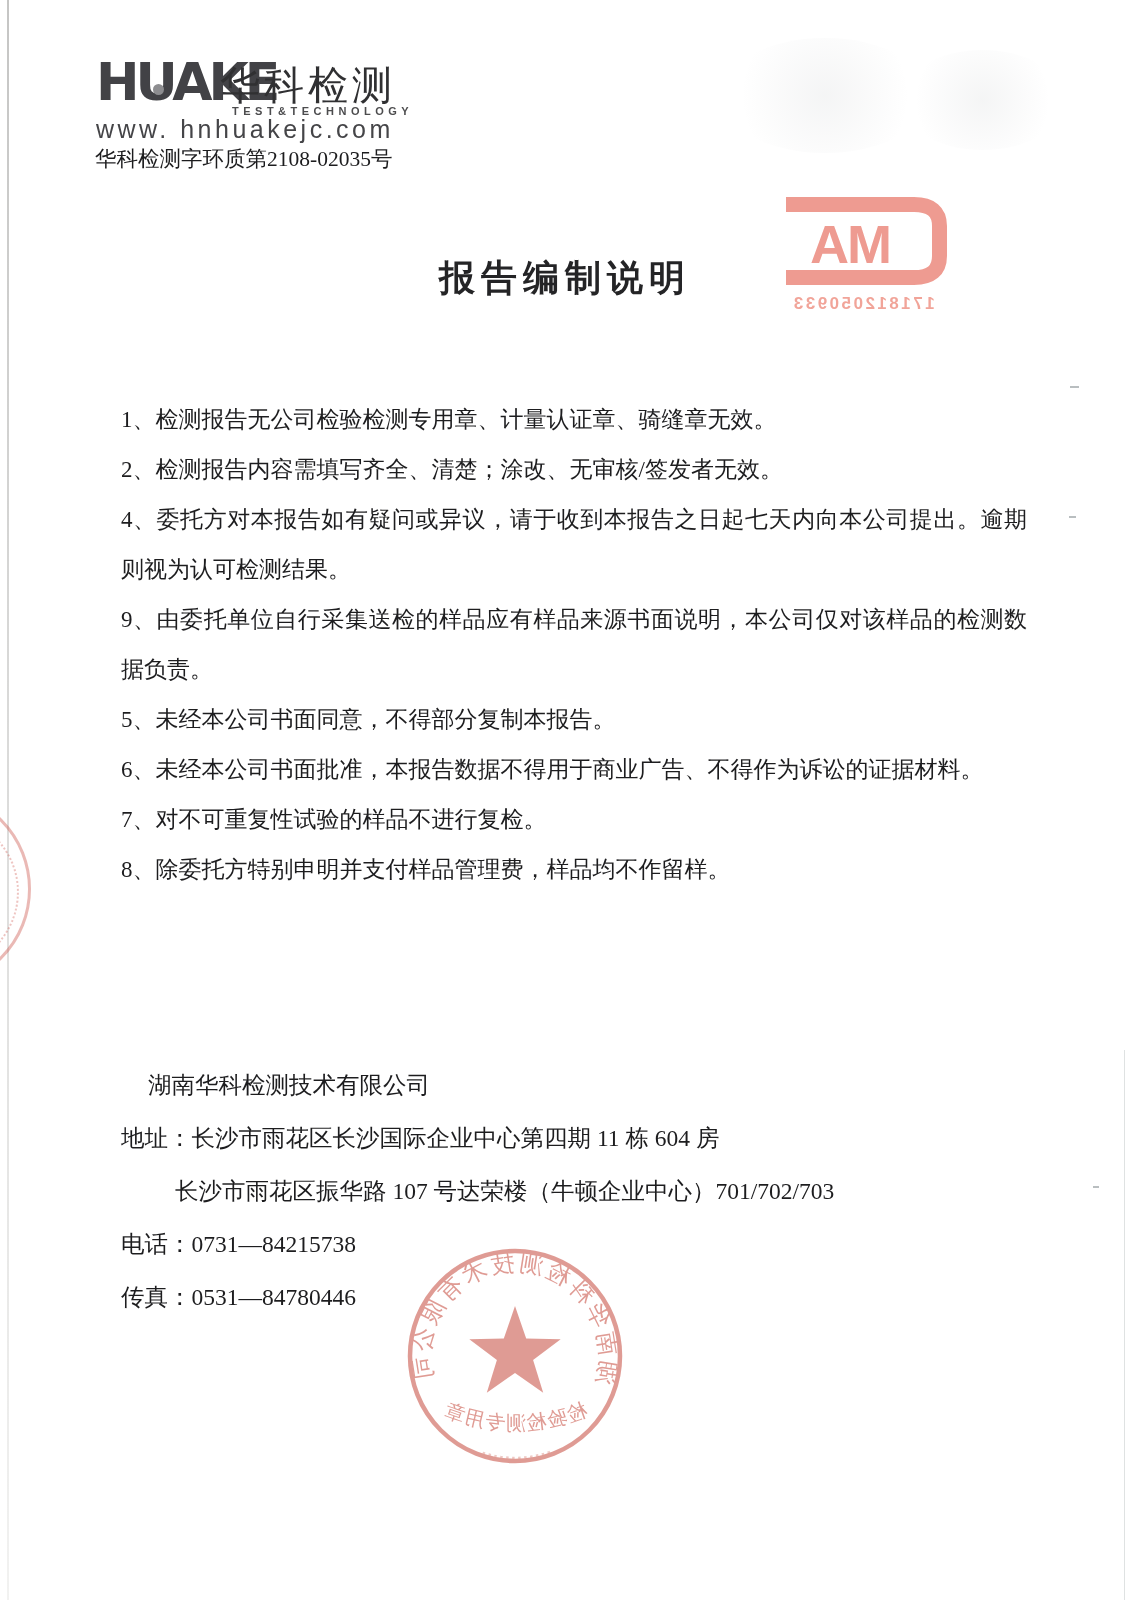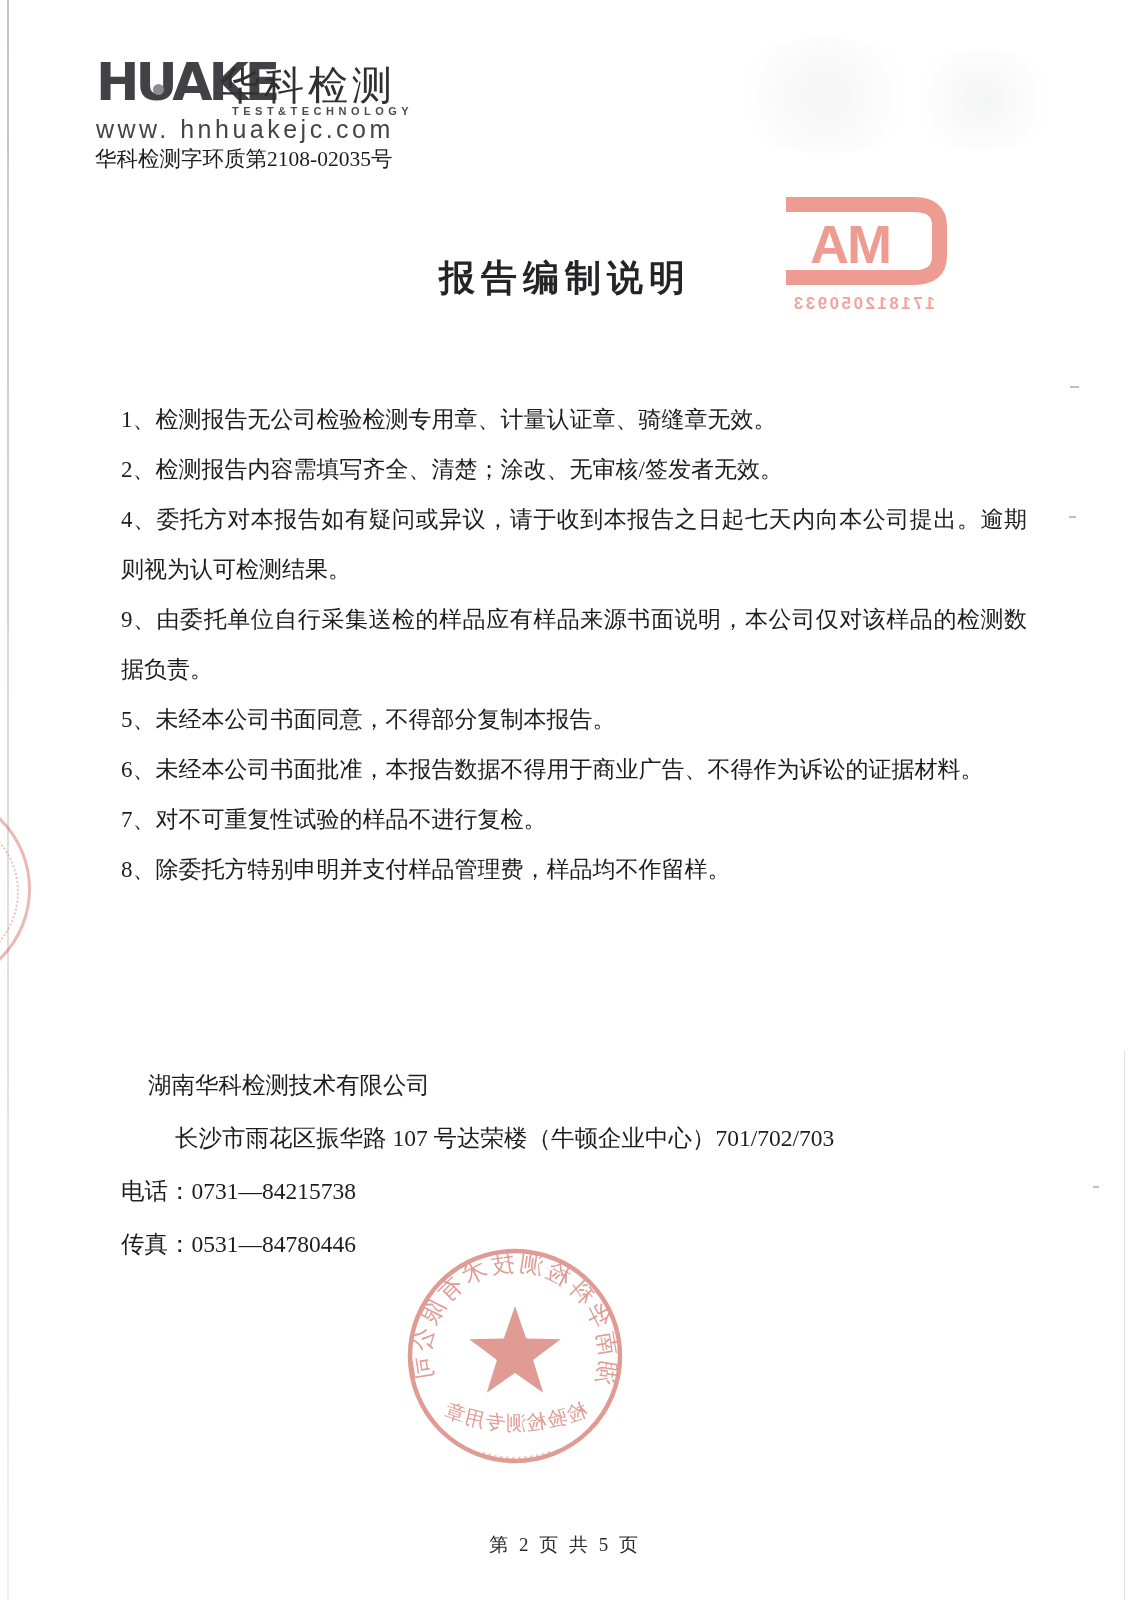--- a/index.html
+++ b/index.html
@@ -99,20 +99,21 @@
     <p>4、委托方对本报告如有疑问或异议，请于收到本报告之日起七天内向本公司提出。逾期则视为认可检测结果。</p>
     <p>9、由委托单位自行采集送检的样品应有样品来源书面说明，本公司仅对该样品的检测数据负责。</p>
     <p>5、未经本公司书面同意，不得部分复制本报告。</p>
     <p>6、未经本公司书面批准，本报告数据不得用于商业广告、不得作为诉讼的证据材料。</p>
     <p>7、对不可重复性试验的样品不进行复检。</p>
     <p>8、除委托方特别申明并支付样品管理费，样品均不作留样。</p>
   </div>
 
   <div class="company">
     <div class="c-row c-name">湖南华科检测技术有限公司</div>
+    <div class="c-row"><span>地址：</span><span>长沙市雨花区长沙国际企业中心第四期 11 栋 604 房</span></div>
     <div class="c-row c-indent"><span>长沙市雨花区振华路 107 号达荣楼（牛顿企业中心）701/702/703</span></div>
     <div class="c-row"><span>电话：</span><span>0731—84215738</span></div>
     <div class="c-row"><span>传真：</span><span>0531—84780446</span></div>
   </div>
 
   <div class="seal-wrap">
     <svg width="260" height="260" viewBox="0 0 260 260">
       <defs>
         <path id="ringPathA" d="M 53 166 A 85 85 0 1 1 207 166" fill="none"></path>
         <path id="bottomPathA" d="M 64 192 Q 130 216 196 192" fill="none"></path>
@@ -125,15 +126,14 @@
       <text font-family="Liberation Sans, DejaVu Sans, sans-serif" font-size="20" letter-spacing="1.5" fill="#d4766c">
         <textPath href="#bottomPathA" startOffset="50%" text-anchor="middle">检验检测专用章</textPath>
       </text>
       <path d="M 95 226 Q 130 238 165 226" fill="none" stroke="#d4766c" stroke-width="2.5" stroke-dasharray="2.5 3.5" opacity=".55"></path>
     </svg>
   </div>
 
   <div class="edge-stamp-outer"></div>
   <div class="edge-stamp-inner"></div>
 
-  <div class="footer">第 2 页 共 5 页</div>
 
 </div>
 
 </body></html>

